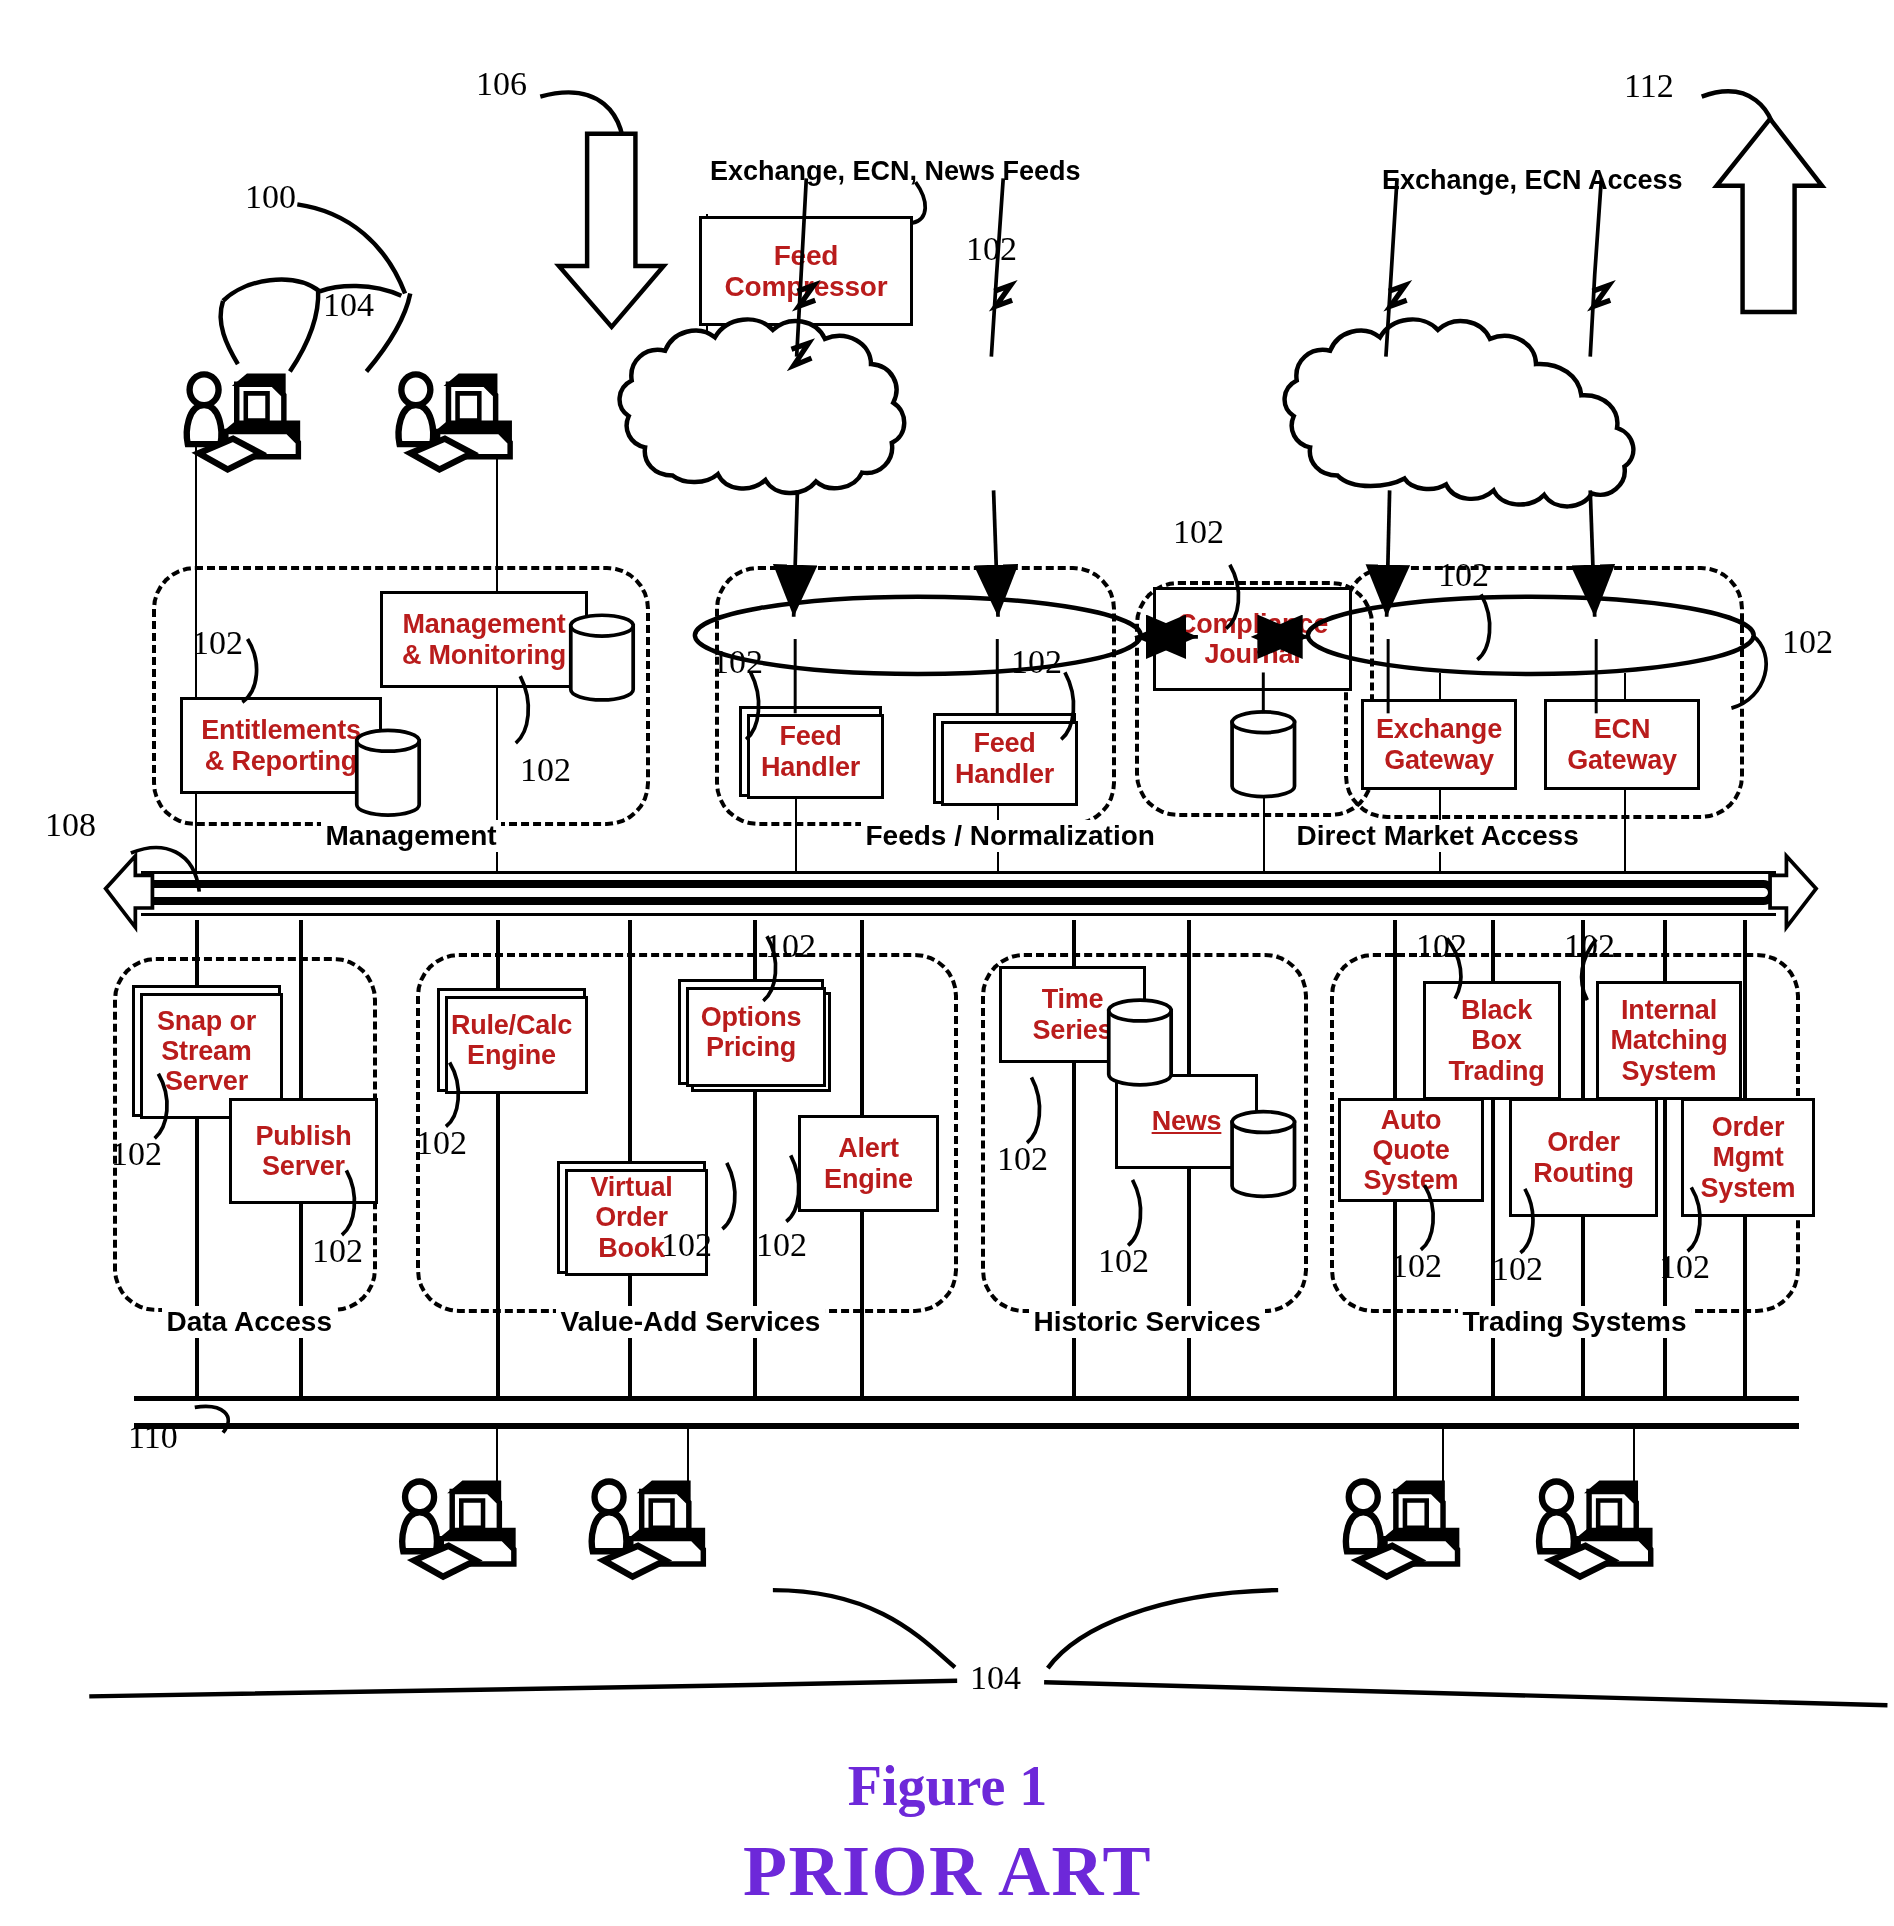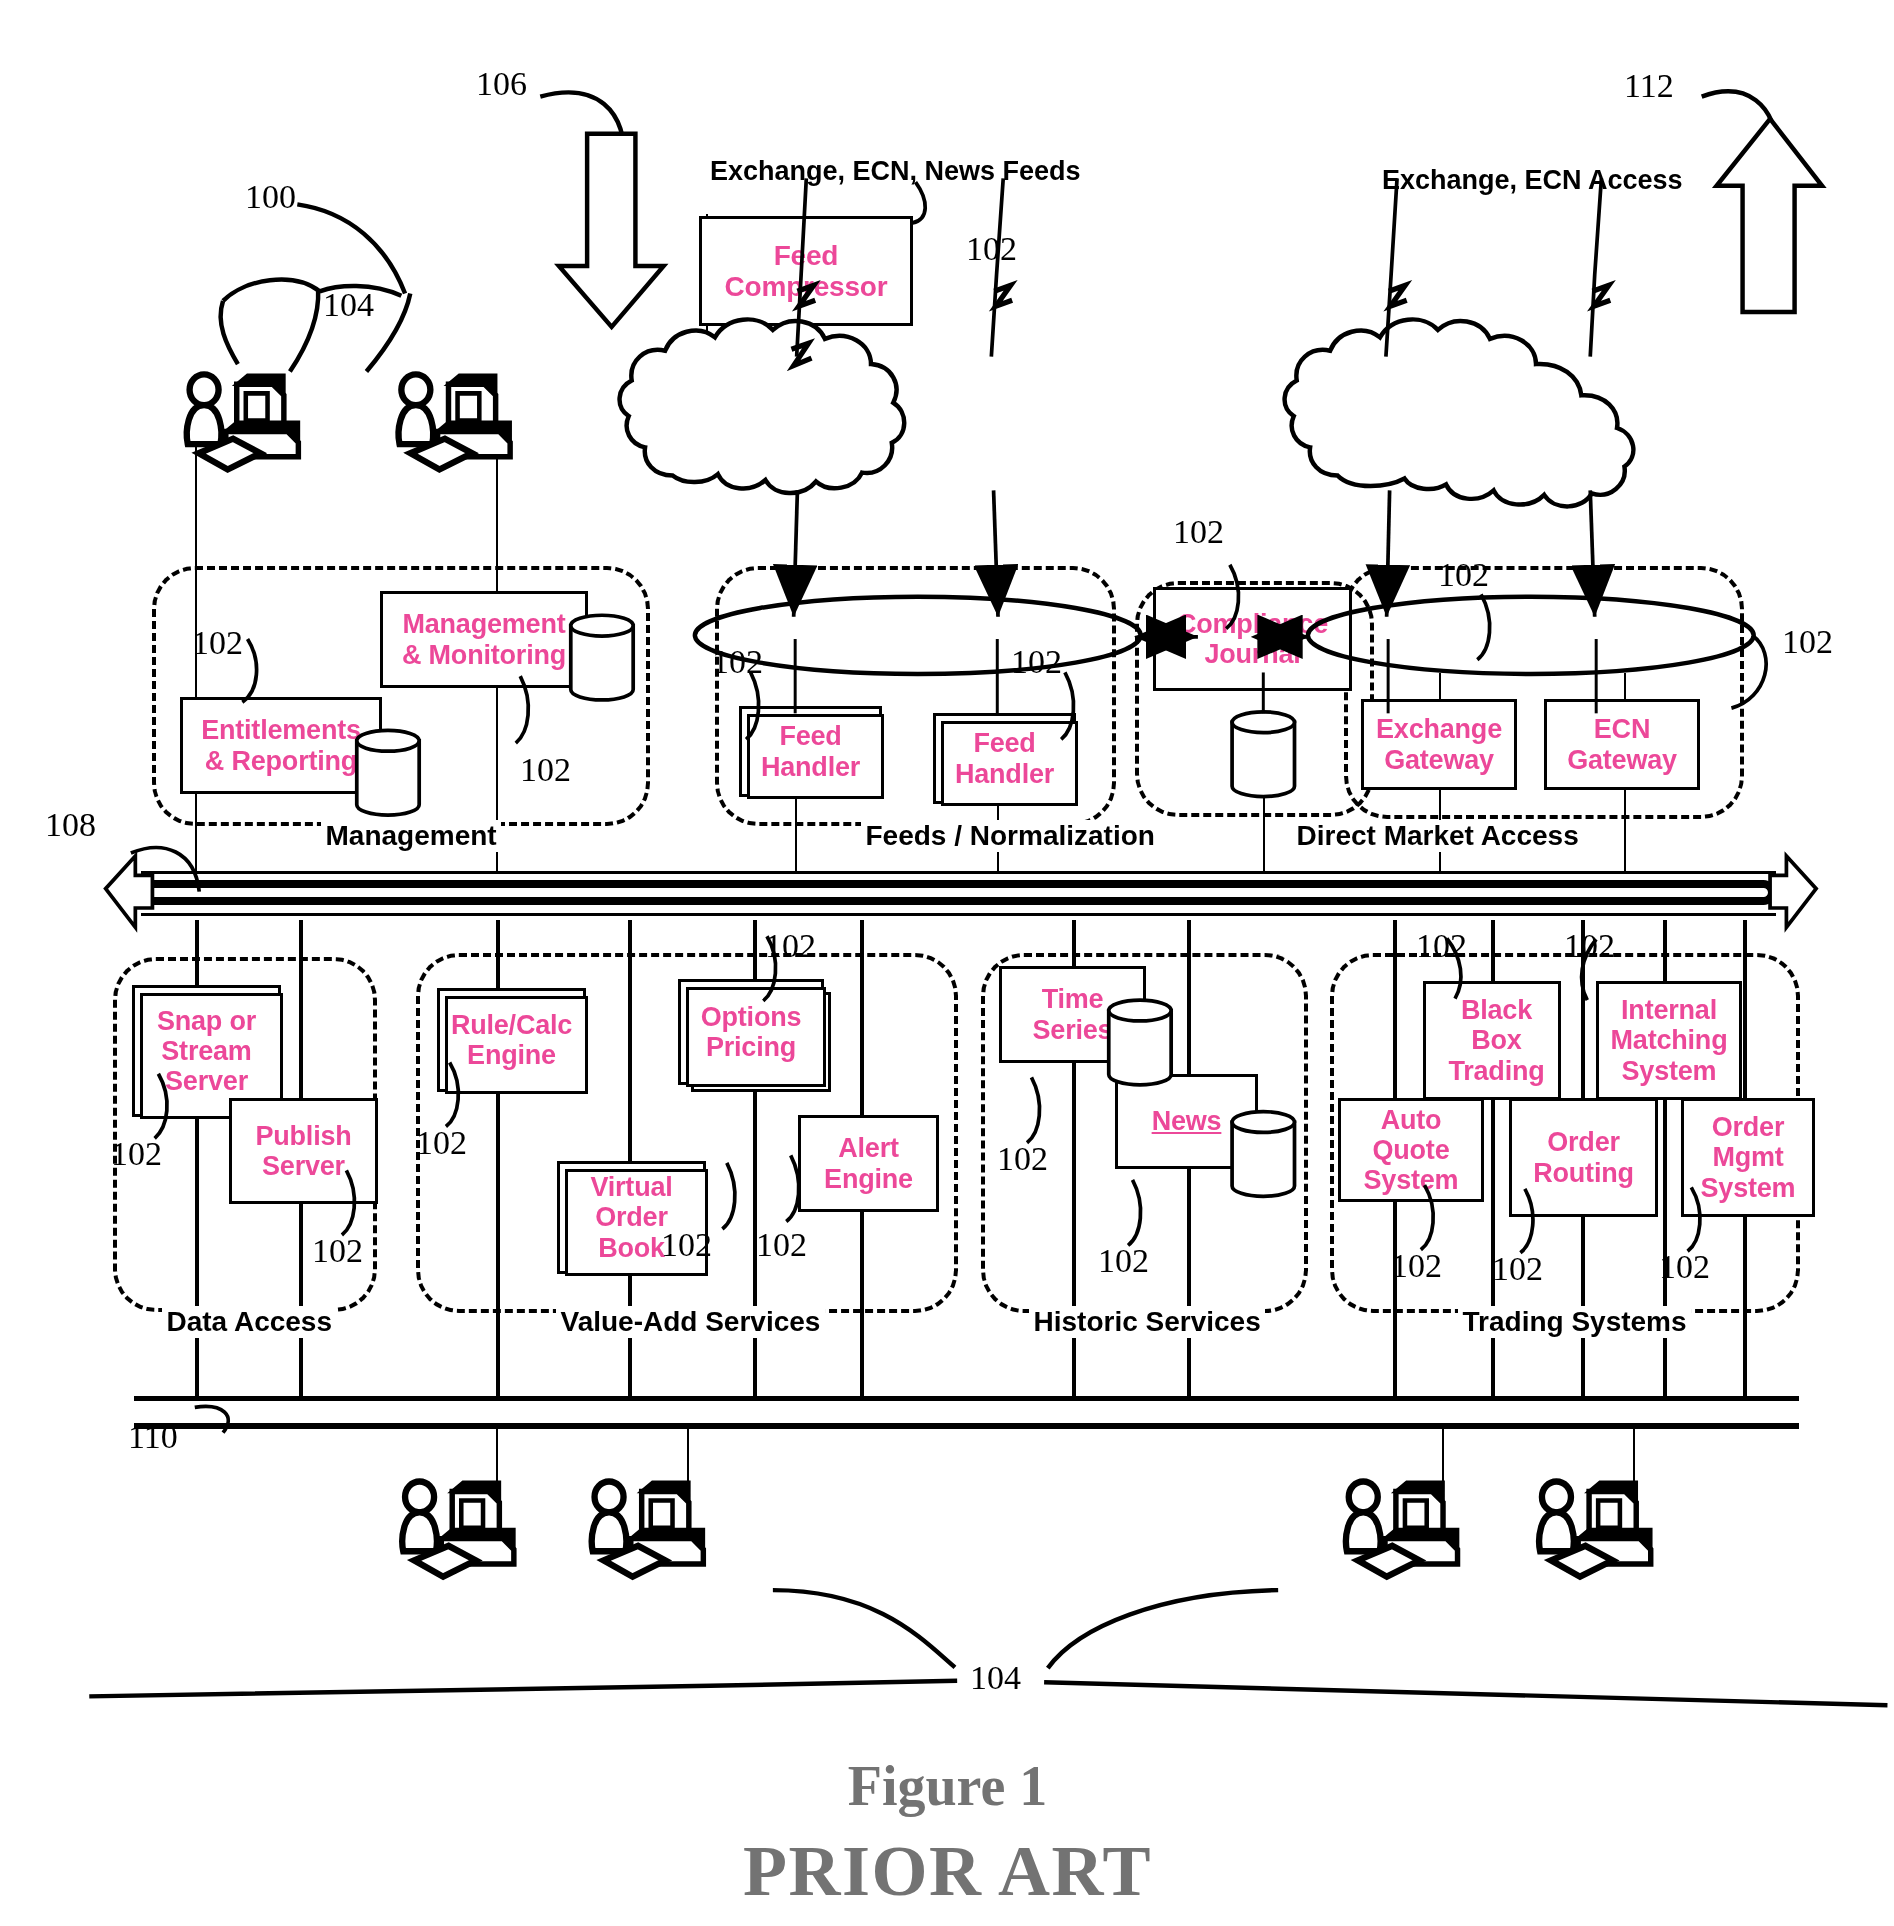--- a/index.html
+++ b/index.html
@@ -9,21 +9,21 @@
   
   .box{
     position:absolute;
     border:3px solid #000;
     background:#fff;
     box-sizing:border-box;
     display:flex;align-items:center;justify-content:center;
     text-align:center;
     font-family:"Liberation Sans",sans-serif;
     font-weight:600;
-    color:#ec4899;
+    color:#b91c1c;
     line-height:1.12;
     letter-spacing:-0.2px;
     z-index:30;
   }
   
   .stack::before,.stack::after{
     content:"";position:absolute;border:3px solid #000;background:#fff;box-sizing:border-box;z-index:-1;
   }
   .stack::before{left:10.4px;top:10.4px;right:-10.4px;bottom:-10.4px;}
   .stack::after{left:5.2px;top:5.2px;right:-5.2px;bottom:-5.2px;}
@@ -83,21 +83,21 @@
     position:absolute;font-family:"Liberation Sans",sans-serif;font-weight:700;
     color:#000;white-space:nowrap;z-index:45;
   }
 
   
   .overlay{position:absolute;left:0;top:0;width:1895px;height:1926px;z-index:48;pointer-events:none;}
 
   
   .caption{
     position:absolute;width:100%;text-align:center;
-    font-family:"Liberation Serif",serif;font-weight:700;color:#737373;
+    font-family:"Liberation Serif",serif;font-weight:700;color:#6d28d9;
   }
 </style>
 </head>
 <body>
 
 <div id="page">
 
   <svg class="overlay" viewBox="0 0 2550 2592">
     <defs>
       <marker id="ar" markerWidth="16" markerHeight="16" refX="14" refY="6" orient="auto">

